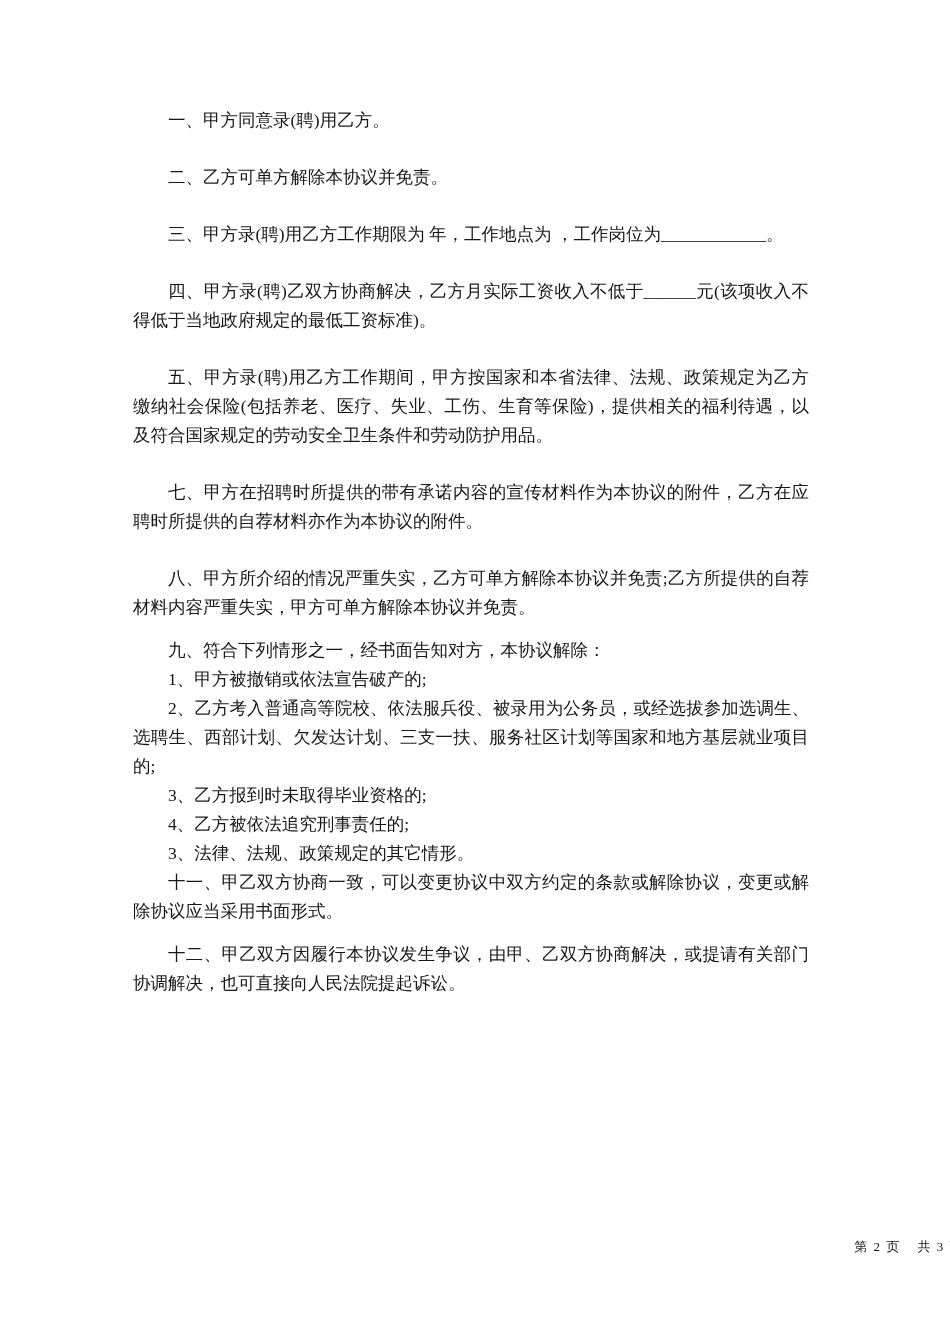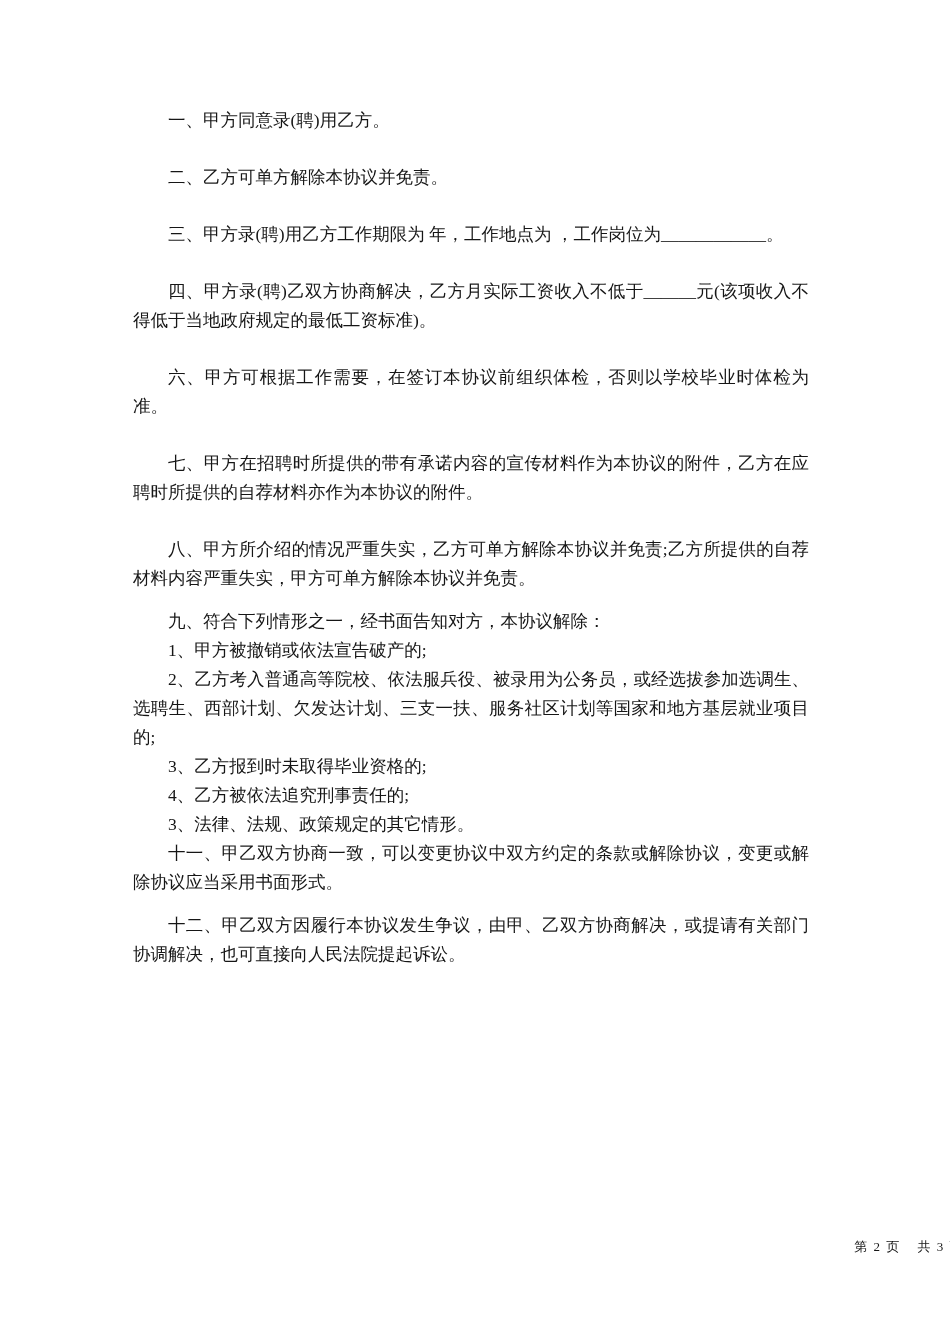--- a/index.html
+++ b/index.html
@@ -55,21 +55,21 @@
 </head>
 <body>
 
 <div class="page">
 
   <div class="content">
     <p>一、甲方同意录(聘)用乙方。</p>
     <p class="sp">二、乙方可单方解除本协议并免责。</p>
     <p class="sp">三、甲方录(聘)用乙方工作期限为 年，工作地点为 ，工作岗位为____________。</p>
     <p class="sp">四、甲方录(聘)乙双方协商解决，乙方月实际工资收入不低于______元(该项收入不得低于当地政府规定的最低工资标准)。</p>
-    <p class="sp">六、甲方可根据工作需要，在签订本协议前组织体检，否则以学校毕业时体检为准。</p>
+    <p class="sp">五、甲方录(聘)用乙方工作期间，甲方按国家和本省法律、法规、政策规定为乙方缴纳社会保险(包括养老、医疗、失业、工伤、生育等保险)，提供相关的福利待遇，以及符合国家规定的劳动安全卫生条件和劳动防护用品。</p>
     <p class="sp">七、甲方在招聘时所提供的带有承诺内容的宣传材料作为本协议的附件，乙方在应聘时所提供的自荐材料亦作为本协议的附件。</p>
     <p class="sp">八、甲方所介绍的情况严重失实，乙方可单方解除本协议并免责;乙方所提供的自荐材料内容严重失实，甲方可单方解除本协议并免责。</p>
     <p class="sp-md">九、符合下列情形之一，经书面告知对方，本协议解除：</p>
     <p>1、甲方被撤销或依法宣告破产的;</p>
     <p>2、乙方考入普通高等院校、依法服兵役、被录用为公务员，或经选拔参加选调生、选聘生、西部计划、欠发达计划、三支一扶、服务社区计划等国家和地方基层就业项目的;</p>
     <p>3、乙方报到时未取得毕业资格的;</p>
     <p>4、乙方被依法追究刑事责任的;</p>
     <p>3、法律、法规、政策规定的其它情形。</p>
     <p>十一、甲乙双方协商一致，可以变更协议中双方约定的条款或解除协议，变更或解除协议应当采用书面形式。</p>
     <p class="sp-md">十二、甲乙双方因履行本协议发生争议，由甲、乙双方协商解决，或提请有关部门协调解决，也可直接向人民法院提起诉讼。</p>

